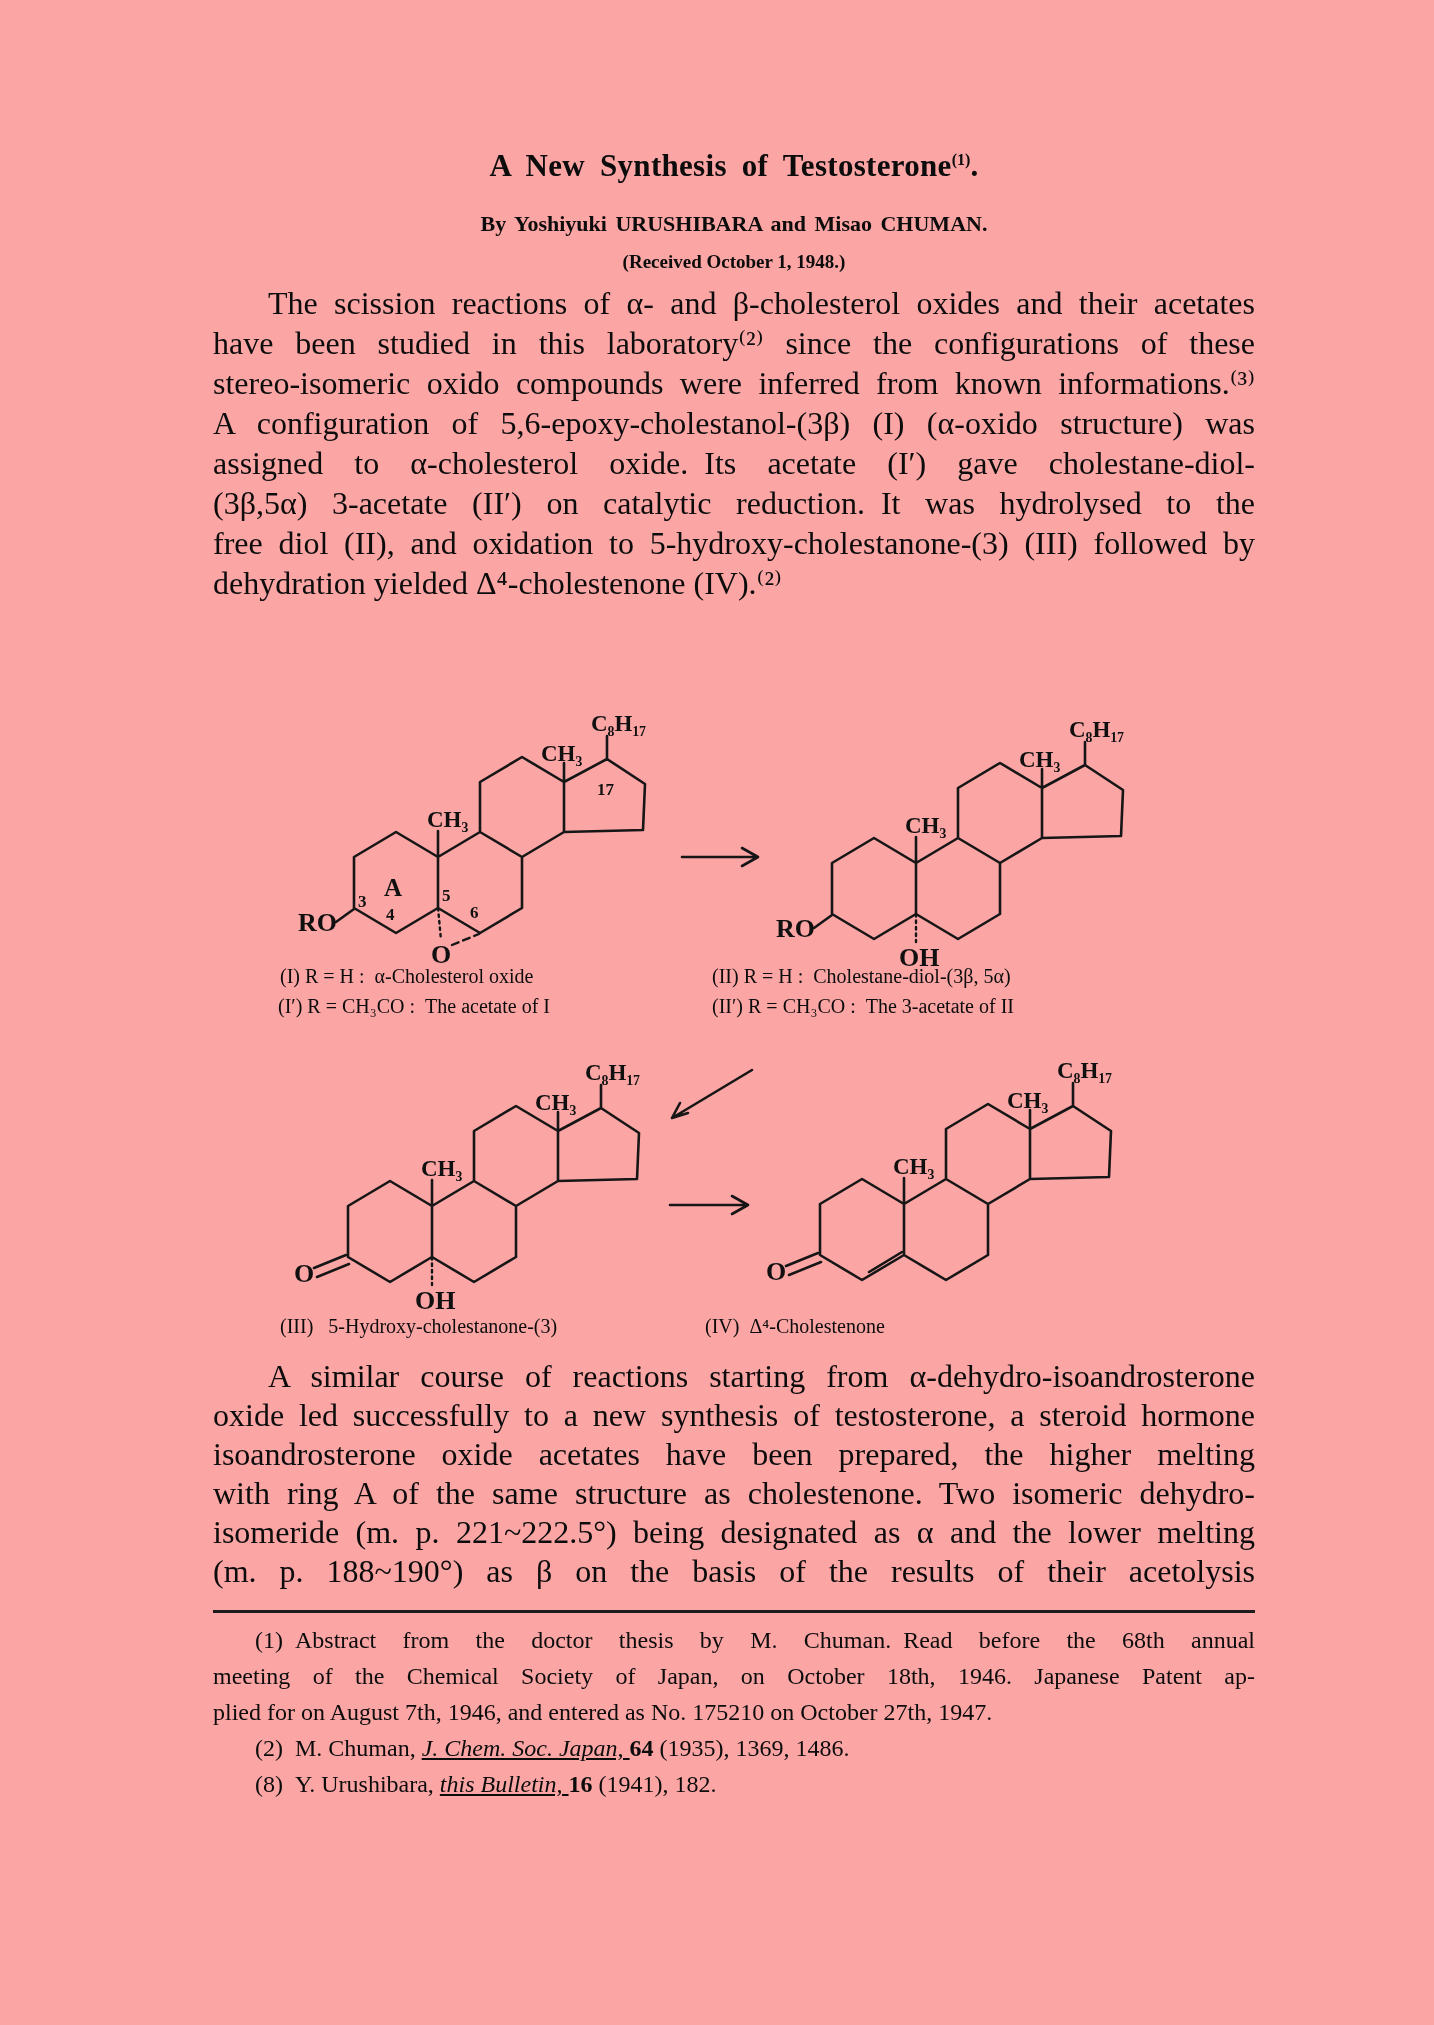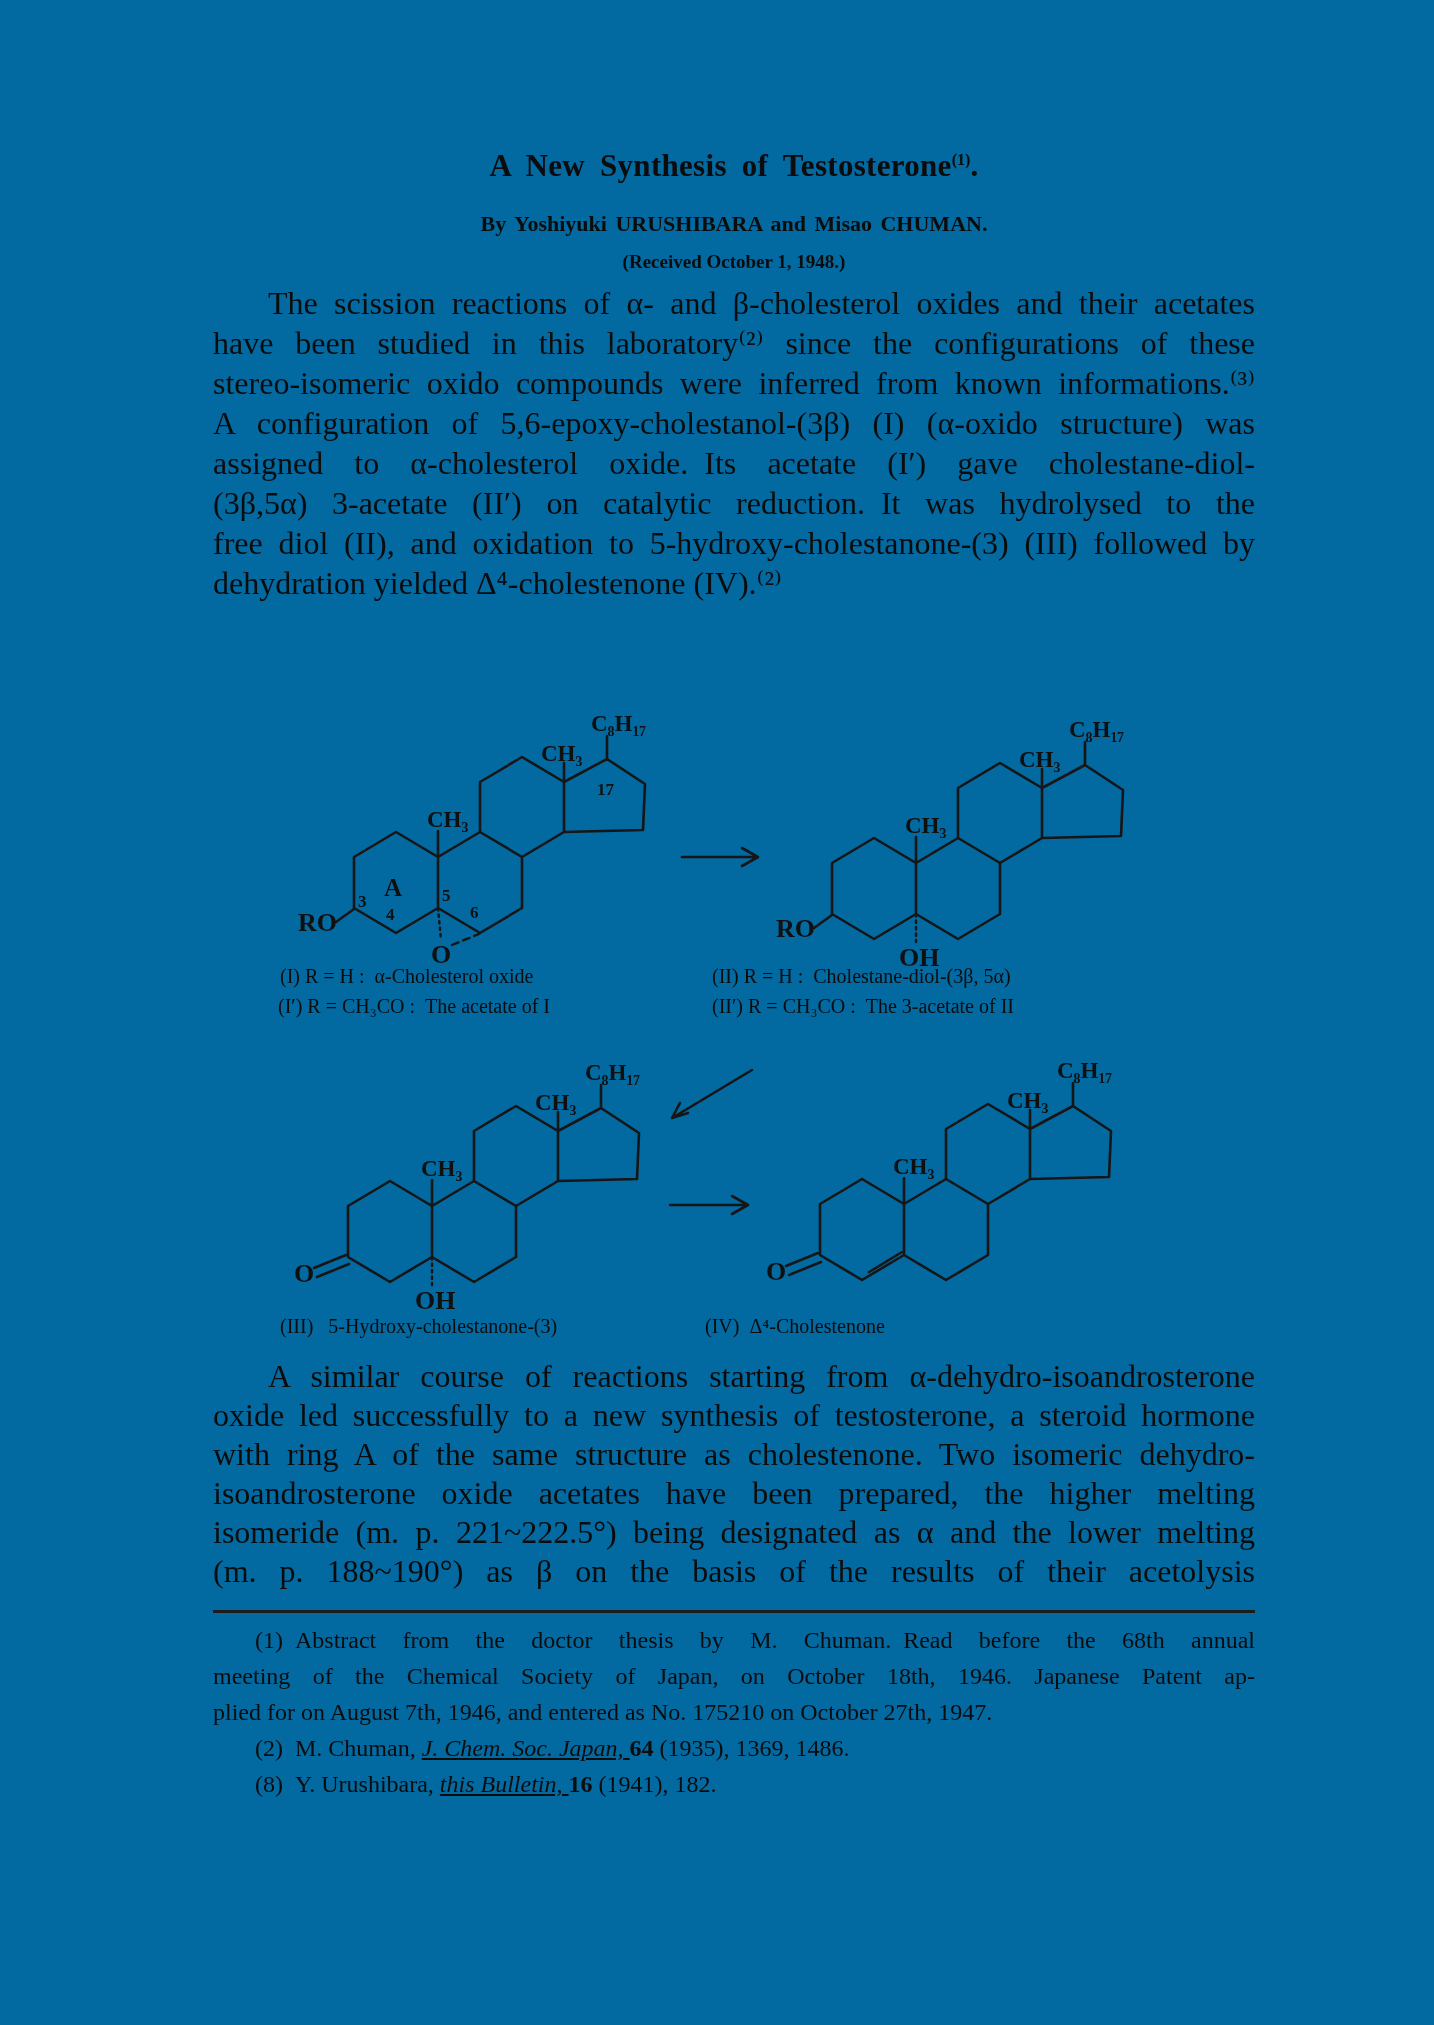--- a/index.html
+++ b/index.html
@@ -1,20 +1,20 @@
 <!DOCTYPE html>
 <html><head>
 <meta charset="utf-8">
 <style>
   html,body{margin:0;padding:0;background:#e8e8e6;}
   #page{
     position:relative;
     width:1434px;height:2025px;
     margin:0 auto;
-    background:#0369a1;
+    background:#fca5a5;
     font-family:"Liberation Serif","DejaVu Serif",serif;
     color:#0c0c0c;
     overflow:hidden;
   }
   .abs{position:absolute;}
   .center{text-align:center;}
   .title{
     left:213px;width:1042px;top:148px;
     font-size:31px;font-weight:700;word-spacing:7px;letter-spacing:.3px;
   }
@@ -154,22 +154,22 @@
     <text class="fm" x="137" y="127">CH₃</text>
     <text class="bg" x="10" y="233">O</text>
   </svg>
 
   <div class="cap" style="left:280px;top:1315px">(III)  5-Hydroxy-cholestanone-(3)</div>
   <div class="cap" style="left:705px;top:1315px">(IV) Δ⁴-Cholestenone</div>
 
   <div class="abs para" id="p2">
     <div class="ln indent">A similar course of reactions starting from α-dehydro-isoandrosterone</div>
     <div class="ln">oxide led successfully to a new synthesis of testosterone, a steroid hormone</div>
+    <div class="ln">isoandrosterone oxide acetates have been prepared, the higher melting</div>
     <div class="ln">with ring A of the same structure as cholestenone. Two isomeric dehydro-</div>
-    <div class="ln">isoandrosterone oxide acetates have been prepared, the higher melting</div>
     <div class="ln">isomeride (m. p. 221~222.5°) being designated as α and the lower melting</div>
     <div class="ln">(m. p. 188~190°) as β on the basis of the results of their acetolysis</div>
   </div>
 
   <div class="rule"></div>
 
   <div class="abs fnblock">
     <div class="fln fnindent">(1) Abstract from the doctor thesis by M. Chuman. Read before the 68th annual</div>
     <div class="fln">meeting of the Chemical Society of Japan, on October 18th, 1946. Japanese Patent ap-</div>
     <div class="fln lastln">plied for on August 7th, 1946, and entered as No. 175210 on October 27th, 1947.</div>

